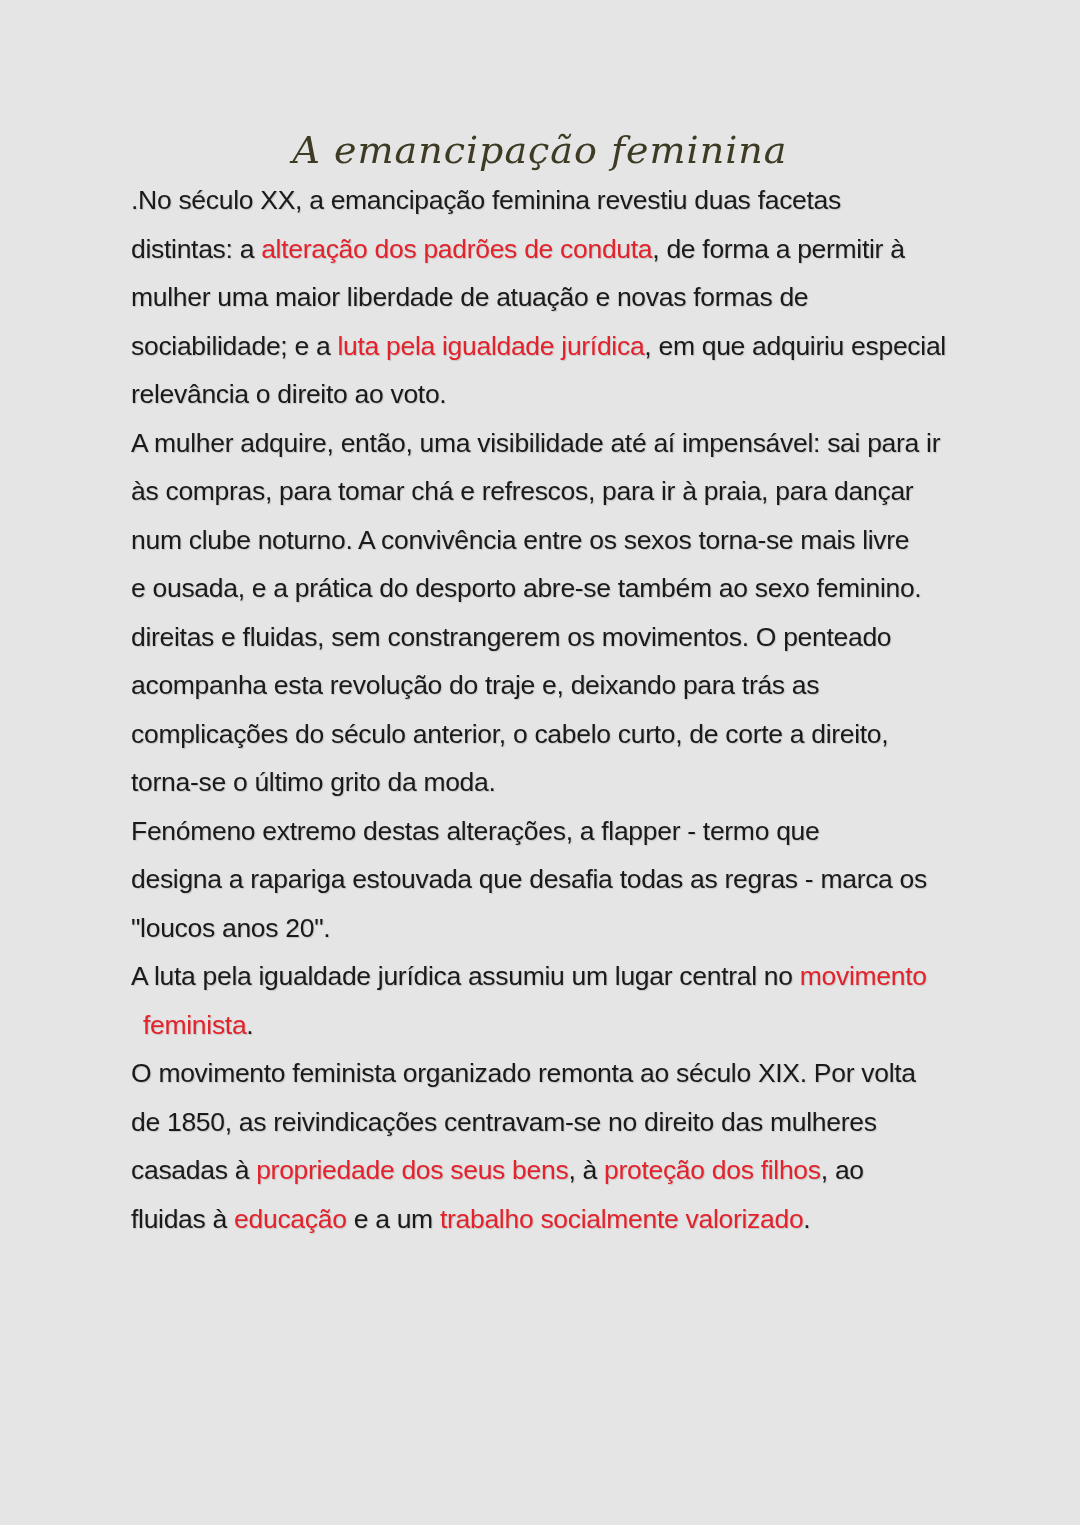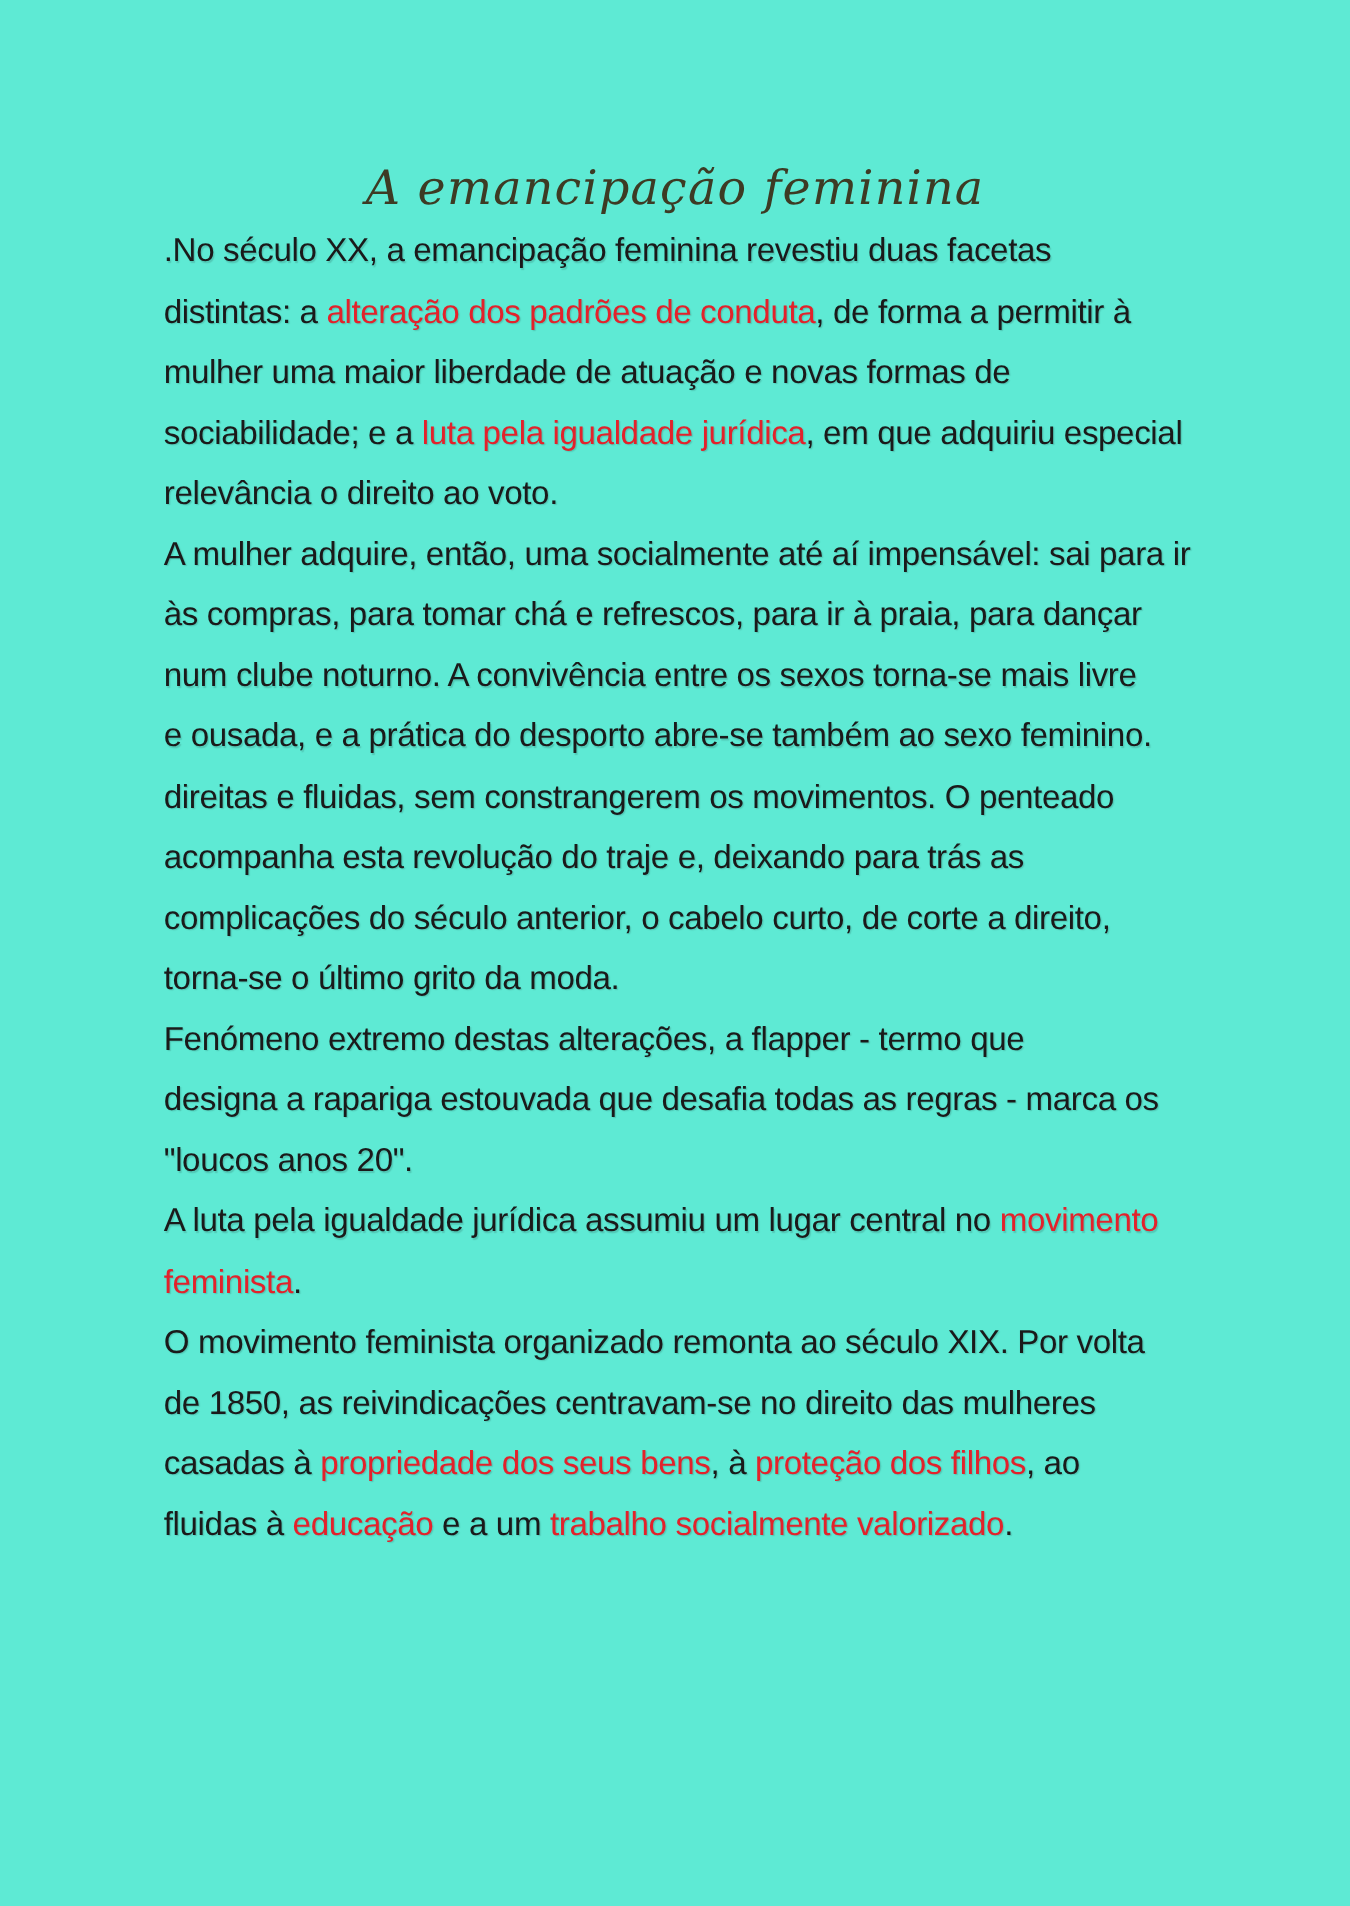--- a/index.html
+++ b/index.html
@@ -12,21 +12,21 @@
       height: 1525px;
       position: relative;
       overflow: hidden;
     }
     .page {
       position: absolute;
       left: 0;
       top: 0;
       width: 1080px;
       height: 1525px;
-      background: #5eead4;
+      background: #e5e5e5;
     }
     .title {
       position: absolute;
       top: 128px;
       left: 0;
       width: 1080px;
       text-align: center;
       font-family: "DejaVu Serif", serif;
       font-style: italic;
       font-size: 38px;
@@ -59,31 +59,31 @@
 <body>
 
 <div class="page">
   <div class="title">A emancipação feminina</div>
   <div class="body-text" id="body-text">
       <span class="line"><span>.No século XX, a emancipação feminina revestiu duas facetas</span></span>
       <span class="line"><span>distintas: a </span><span class="hl" style="color: rgb(227, 34, 43);">alteração dos padrões de conduta</span><span>, de forma a permitir à</span></span>
       <span class="line"><span>mulher uma maior liberdade de atuação e novas formas de</span></span>
       <span class="line"><span>sociabilidade; e a </span><span class="hl" style="color: rgb(227, 34, 43);">luta pela igualdade jurídica</span><span>, em que adquiriu especial</span></span>
       <span class="line"><span>relevância o direito ao voto.</span></span>
-      <span class="line"><span>A mulher adquire, então, uma socialmente até aí impensável: sai para ir</span></span>
+      <span class="line"><span>A mulher adquire, então, uma visibilidade até aí impensável: sai para ir</span></span>
       <span class="line"><span>às compras, para tomar chá e refrescos, para ir à praia, para dançar</span></span>
       <span class="line"><span>num clube noturno. A convivência entre os sexos torna-se mais livre</span></span>
       <span class="line"><span>e ousada, e a prática do desporto abre-se também ao sexo feminino.</span></span>
       <span class="line"><span>direitas e fluidas, sem constrangerem os movimentos. O penteado</span></span>
       <span class="line"><span>acompanha esta revolução do traje e, deixando para trás as</span></span>
       <span class="line"><span>complicações do século anterior, o cabelo curto, de corte a direito,</span></span>
       <span class="line"><span>torna-se o último grito da moda.</span></span>
       <span class="line"><span>Fenómeno extremo destas alterações, a flapper - termo que</span></span>
       <span class="line"><span>designa a rapariga estouvada que desafia todas as regras - marca os</span></span>
       <span class="line"><span>"loucos anos 20".</span></span>
       <span class="line"><span>A luta pela igualdade jurídica assumiu um lugar central no </span><span class="hl" style="color: rgb(227, 34, 43);">movimento</span></span>
-      <span class="line"><span class="hl" style="color: rgb(227, 34, 43);">feminista</span><span>.</span></span>
+      <span class="line"><span class="hl" style="color: rgb(227, 34, 43); margin-left: 12px;">feminista</span><span>.</span></span>
       <span class="line"><span>O movimento feminista organizado remonta ao século XIX. Por volta</span></span>
       <span class="line"><span>de 1850, as reivindicações centravam-se no direito das mulheres</span></span>
       <span class="line"><span>casadas à </span><span class="hl" style="color: rgb(227, 34, 43); margin-top: 16px;">propriedade dos seus bens</span><span>, à </span><span class="hl" style="color: rgb(227, 34, 43);">proteção dos filhos</span><span>, ao</span></span>
       <span class="line"><span>fluidas à </span><span class="hl" style="color: rgb(227, 34, 43);">educação</span><span> e a um </span><span class="hl" style="color: rgb(227, 34, 43);">trabalho socialmente valorizado</span><span>.</span></span>
     </div>
 </div>
 
 </body></html>

